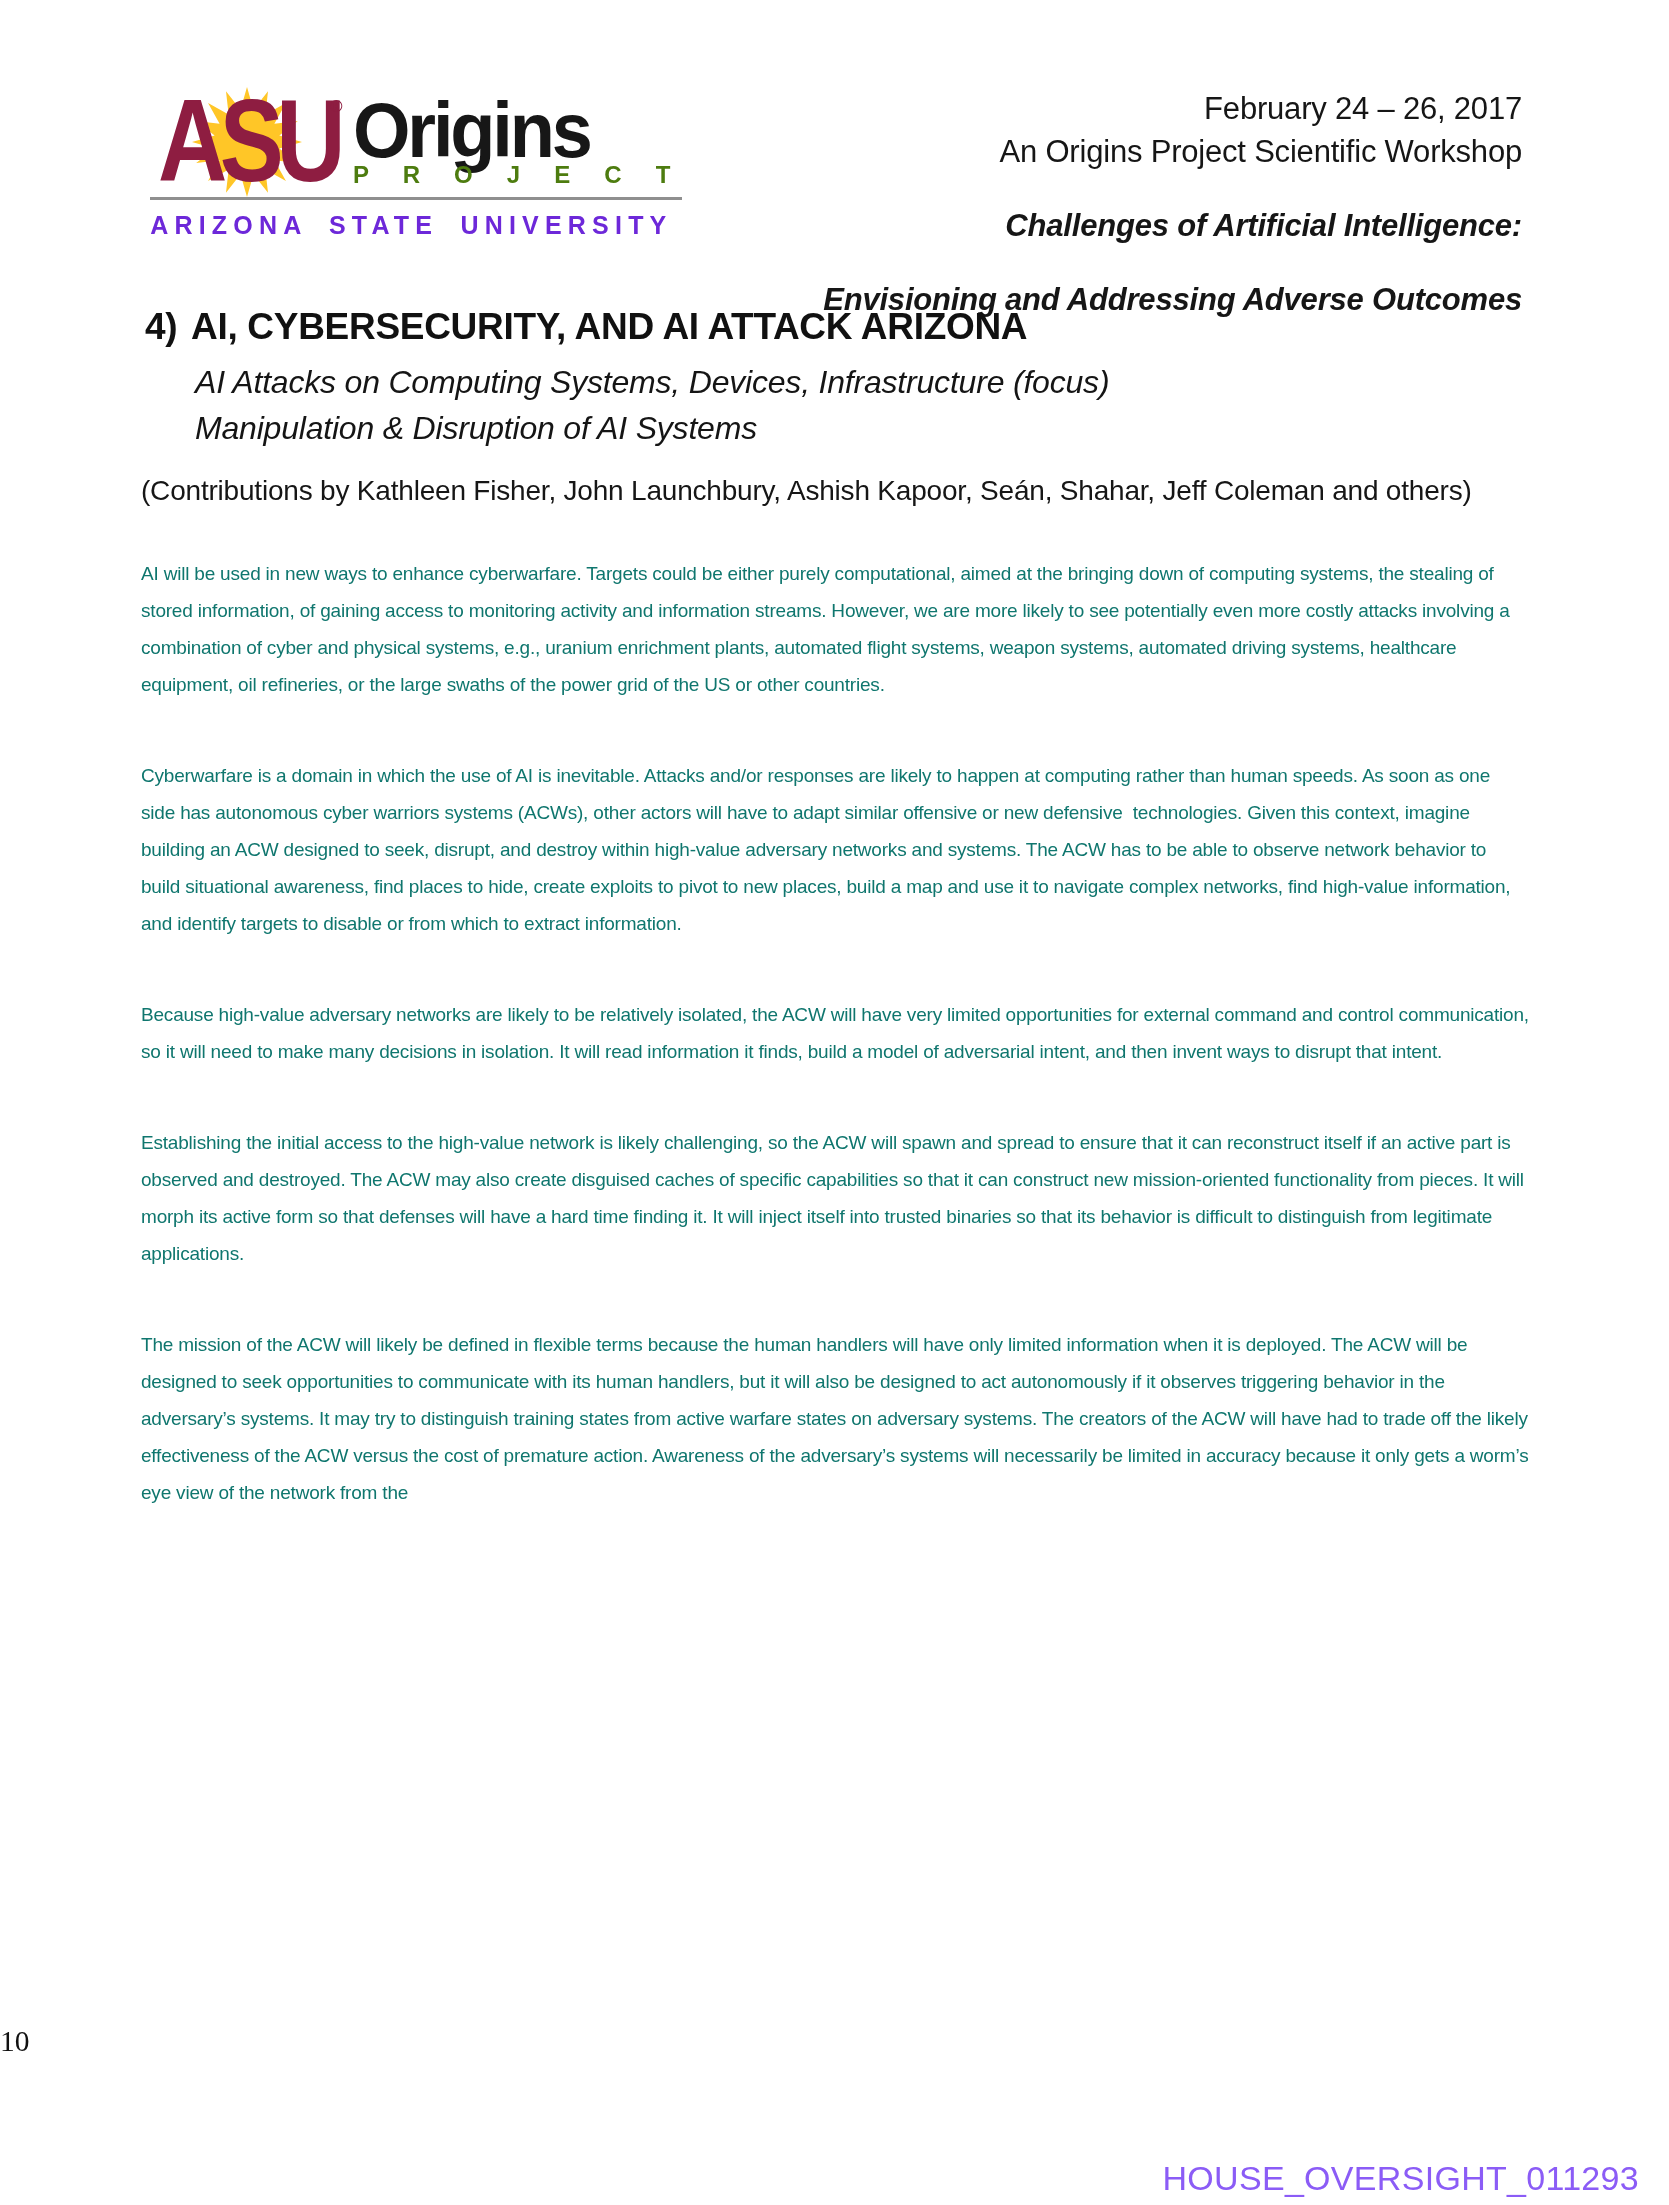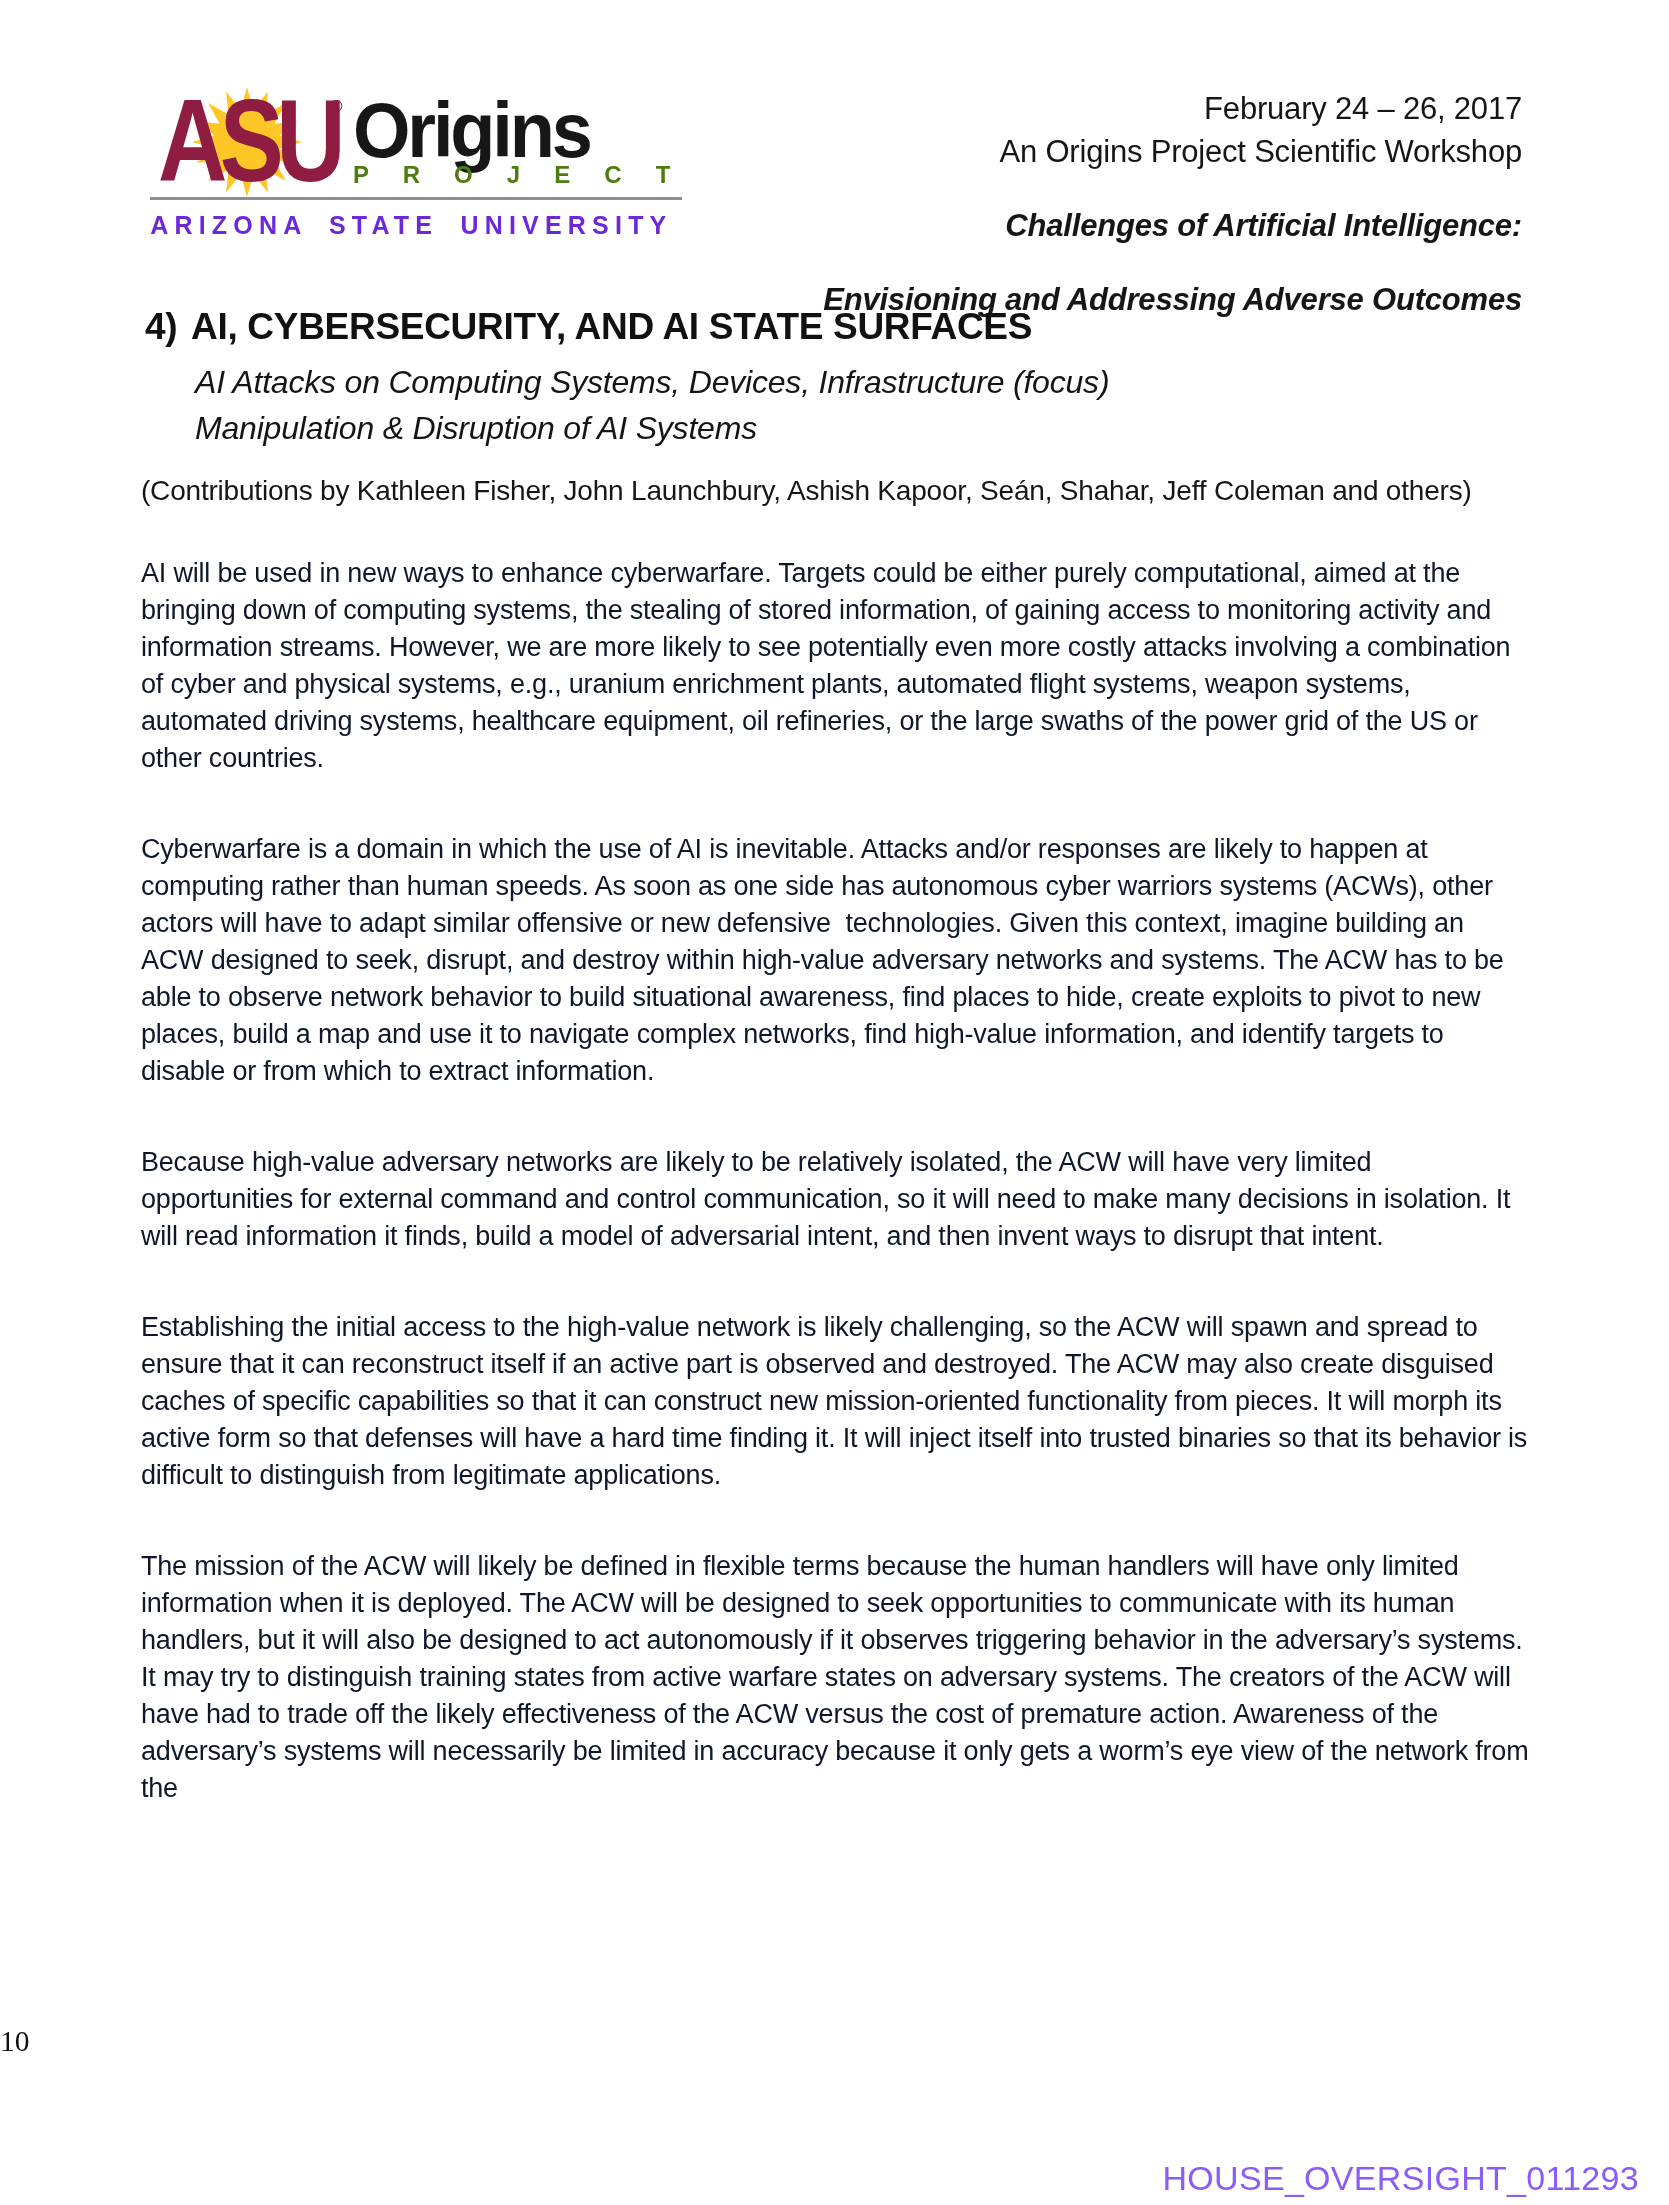--- a/index.html
+++ b/index.html
@@ -62,22 +62,22 @@
     letter-spacing: -0.2px; color: #151515;
   }
   .contributions {
     position: absolute; left: 141px; top: 475px;
     font-size: 28px; letter-spacing: -0.2px; color: #161616;
   }
 
   
   .body-text {
     position: absolute; left: 141px; top: 555px; width: 1388px;
-    font-size: 27px; line-height: 37px; letter-spacing: -0.2px;
-    color: #0f172a;
+    font-size: 19px; line-height: 37px; letter-spacing: -0.2px;
+    color: #0f766e;
   }
   .body-text p { margin: 0 0 54px 0; white-space: pre-wrap; }
 
   
   .page-number {
     position: absolute; left: 0; top: 2025px; width: 1669px;
     text-align: left; font-family: "Liberation Serif", serif;
     font-size: 29.5px; color: #111;
   }
   .bates-stamp {
@@ -106,21 +106,21 @@
 
   <div class="header-meta">
     <div>February 24 – 26, 2017</div>
     <div>An Origins Project Scientific Workshop</div>
     <div class="bold-italic">Challenges of Artificial Intelligence:</div>
     <div class="bold-italic">Envisioning and Addressing Adverse Outcomes</div>
   </div>
 
   <div class="section-heading">
     <span class="num">4)</span>
-    <span>AI, CYBERSECURITY, AND AI STATE SURFACES</span>
+    <span>AI, CYBERSECURITY, AND AI ATTACK ARIZONA</span>
   </div>
   <div class="section-subs">
     <div>AI Attacks on Computing Systems, Devices, Infrastructure (focus)</div>
     <div>Manipulation &amp; Disruption of AI Systems</div>
   </div>
   <div class="contributions">(Contributions by Kathleen Fisher, John Launchbury, Ashish Kapoor, Seán, Shahar, Jeff Coleman and others)</div>
 
   <div class="body-text">
     <p>AI will be used in new ways to enhance cyberwarfare. Targets could be either purely computational, aimed at the bringing down of computing systems, the stealing of stored information, of gaining access to monitoring activity and information streams. However, we are more likely to see potentially even more costly attacks involving a combination of cyber and physical systems, e.g., uranium enrichment plants, automated flight systems, weapon systems, automated driving systems, healthcare equipment, oil refineries, or the large swaths of the power grid of the US or other countries.</p>
     <p>Cyberwarfare is a domain in which the use of AI is inevitable. Attacks and/or responses are likely to happen at computing rather than human speeds. As soon as one side has autonomous cyber warriors systems (ACWs), other actors will have to adapt similar offensive or new defensive  technologies. Given this context, imagine building an ACW designed to seek, disrupt, and destroy within high-value adversary networks and systems. The ACW has to be able to observe network behavior to build situational awareness, find places to hide, create exploits to pivot to new places, build a map and use it to navigate complex networks, find high-value information, and identify targets to disable or from which to extract information.</p>

